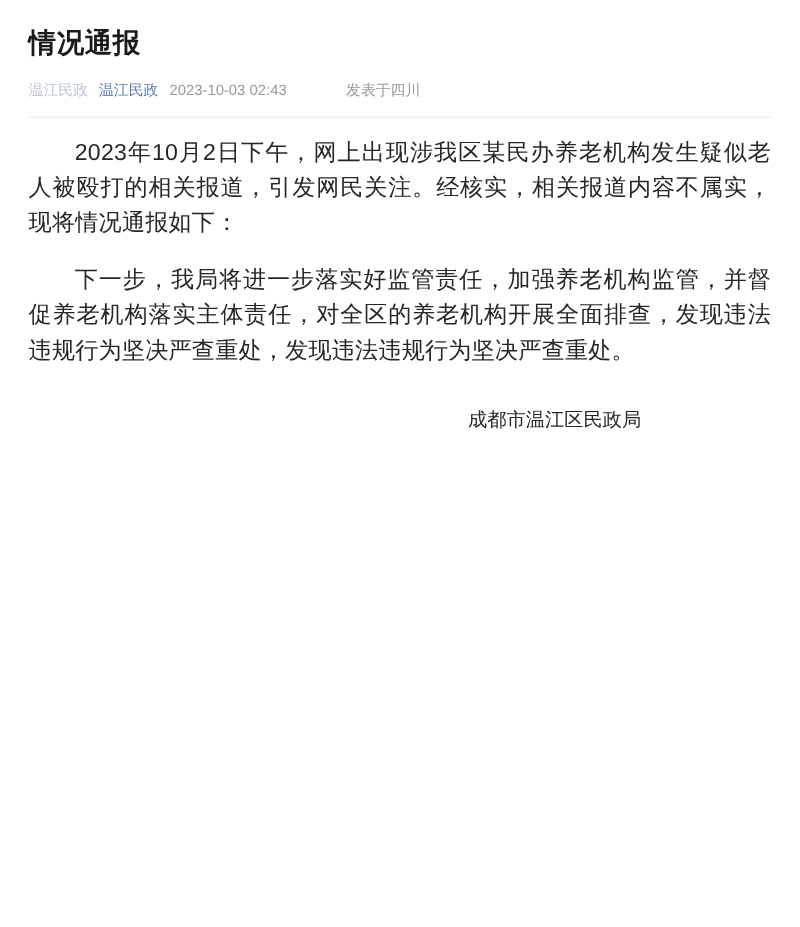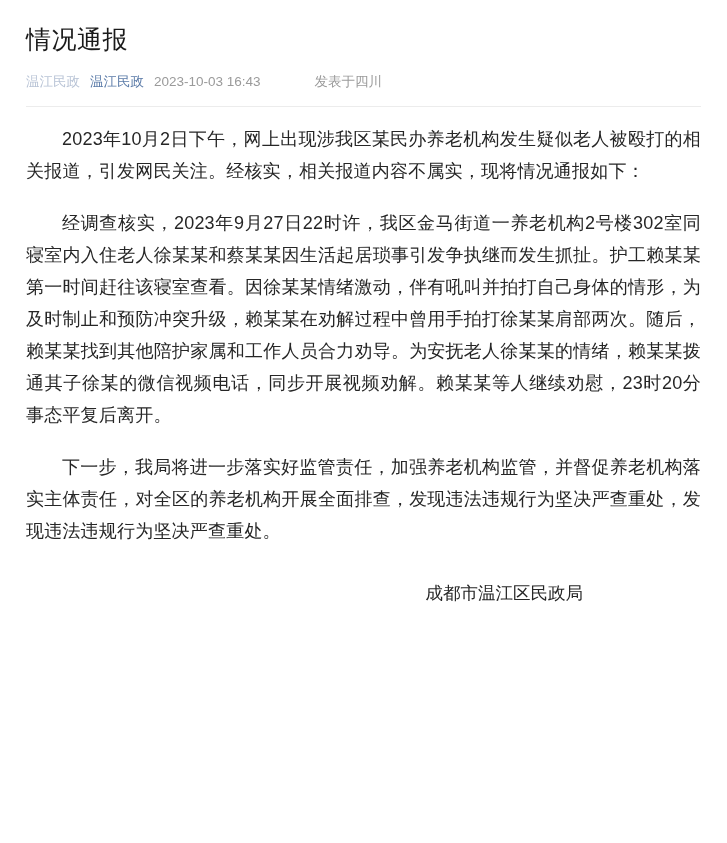--- a/index.html
+++ b/index.html
@@ -17,21 +17,21 @@
   .page {
     box-sizing: border-box;
     width: 727px;
     min-height: 843px;
     padding: 18px 26px 10px 26px;
     background: #ffffff;
   }
   .article-title {
     font-size: 25px;
     line-height: 34px;
-    font-weight: normal;
+    font-weight: bold;
     color: #1a1a1a;
     letter-spacing: 0.5px;
     margin: 4px 0 16px 0;
   }
   .meta-row {
     display: flex;
     align-items: center;
     flex-wrap: wrap;
     gap: 10px;
     font-size: 13.5px;
@@ -51,21 +51,21 @@
   .meta-location {
     color: #9a9a9a;
     margin-left: 44px;
   }
   .divider {
     height: 1px;
     background: #ececec;
     margin: 0 0 16px 0;
   }
   .body-text p {
-    font-size: 18px;
+    font-size: 21px;
     line-height: 32px;
     color: #262626;
     margin: 0 0 20px 0;
     text-align: justify;
     text-indent: 2em;
     letter-spacing: 0.2px;
   }
   .signature {
     margin-top: 30px;
     font-size: 17.5px;
@@ -78,27 +78,26 @@
 </head>
 <body>
 
 <div class="page">
 
   <h1 class="article-title">情况通报</h1>
 
   <div class="meta-row">
     <span class="meta-source">温江民政</span>
     <span class="meta-account">温江民政</span>
-    <span class="meta-date">2023-10-03 16:43</span>
+    <span class="meta-date">2023-10-03 02:43</span>
     <span class="meta-location">发表于四川</span>
   </div>
 
   <div class="divider"></div>
 
   <div class="body-text">
     <p>2023年10月2日下午，网上出现涉我区某民办养老机构发生疑似老人被殴打的相关报道，引发网民关注。经核实，相关报道内容不属实，现将情况通报如下：</p>
-    <p>经调查核实，2023年9月27日22时许，我区金马街道一养老机构2号楼302室同寝室内入住老人徐某某和蔡某某因生活起居琐事引发争执继而发生抓扯。护工赖某某第一时间赶往该寝室查看。因徐某某情绪激动，伴有吼叫并拍打自己身体的情形，为及时制止和预防冲突升级，赖某某在劝解过程中曾用手拍打徐某某肩部两次。随后，赖某某找到其他陪护家属和工作人员合力劝导。为安抚老人徐某某的情绪，赖某某拨通其子徐某的微信视频电话，同步开展视频劝解。赖某某等人继续劝慰，23时20分事态平复后离开。</p>
     <p>下一步，我局将进一步落实好监管责任，加强养老机构监管，并督促养老机构落实主体责任，对全区的养老机构开展全面排查，发现违法违规行为坚决严查重处，发现违法违规行为坚决严查重处。</p>
   </div>
 
   <div class="signature">成都市温江区民政局</div>
 
 </div>
 
 </body></html>

